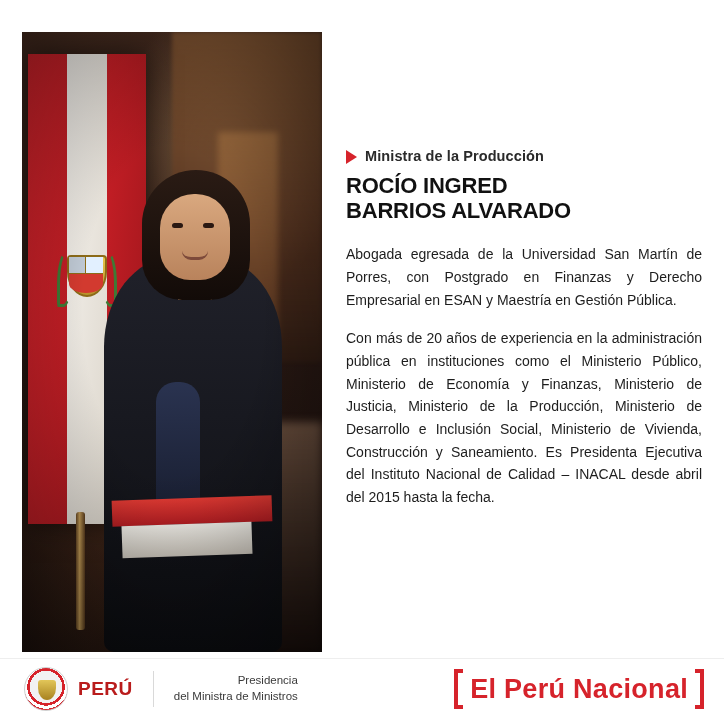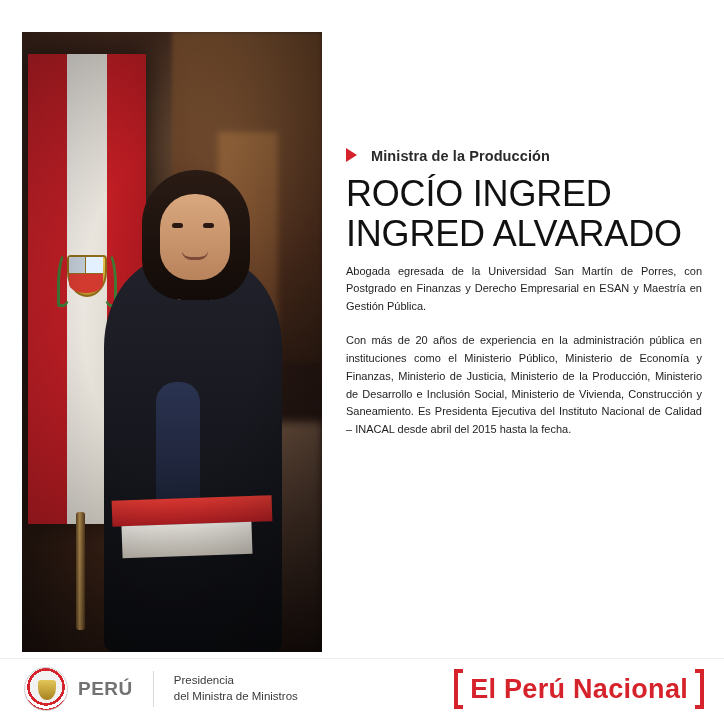--- a/index.html
+++ b/index.html
@@ -166,46 +166,46 @@
 
   
   .text-panel {
     position: absolute;
     left: 346px;
     top: 148px;
     width: 356px;
   }
   .eyebrow {
     display: flex;
-    align-items: flex-start;
-    gap: 14px;
+    align-items: flex-end;
+    gap: 8px;
     margin-bottom: 10px;
   }
   .tri {
     width: 0; height: 0;
     border-left: 11px solid #d6232b;
     border-top: 7px solid transparent;
     border-bottom: 7px solid transparent;
   }
   .eyebrow-text {
     font-size: 14.5px;
     font-weight: bold;
     color: #2a2a2a;
     letter-spacing: .1px;
   }
   .name {
-    font-size: 36px;
-    font-weight: normal;
+    font-size: 22px;
+    font-weight: bold;
     color: #111111;
     line-height: 1.12;
     letter-spacing: -0.2px;
-    margin-bottom: 8px;
+    margin-bottom: 20px;
   }
   .para {
-    font-size: 11px;
+    font-size: 14px;
     line-height: 1.62;
     color: #1d1d1d;
     text-align: justify;
     margin-bottom: 16px;
   }
 
   
   .footer {
     position: absolute;
     left: 0; bottom: 0;
@@ -226,27 +226,27 @@
     position: relative;
   }
   .seal::after {
     content: "";
     position: absolute; left: 13px; top: 12px;
     width: 18px; height: 20px;
     background: linear-gradient(180deg,#e2c659,#a8821f);
     border-radius: 3px 3px 50% 50% / 3px 3px 60% 60%;
   }
   .peru-word {
-    font-size: 19px; font-weight: bold; color: #737373; letter-spacing: .5px;
+    font-size: 19px; font-weight: bold; color: #b91c1c; letter-spacing: .5px;
   }
   .divider-v {
     width: 1px; height: 36px; background: #d9d9d9; margin: 0 10px;
   }
   .pcm {
-    font-size: 11.5px; color: #3a3a3a; line-height: 1.35;
+    font-size: 11.5px; color: #3a3a3a; line-height: 1.35; text-align: right;
   }
   .slogan {
     position: absolute;
     right: 20px; top: 10px;
     display: flex; align-items: center;
     font-size: 27px; font-weight: bold; color: #d6232b;
     letter-spacing: .3px;
   }
   .bracket {
     width: 9px; height: 40px;
@@ -306,21 +306,21 @@
   </div>
 
   <div class="text-panel">
     <div class="eyebrow">
       <span class="tri"></span>
       <span class="eyebrow-text">Ministra de la Producción</span>
     </div>
 
     <h1 class="name">
       <span>ROCÍO INGRED</span><br>
-      <span>INGRED ALVARADO</span>
+      <span>BARRIOS ALVARADO</span>
     </h1>
 
     <p class="para">Abogada egresada de la Universidad San Martín de Porres, con Postgrado en Finanzas y Derecho Empresarial en ESAN y Maestría en Gestión Pública.</p>
     <p class="para">Con más de 20 años de experiencia en la administración pública en instituciones como el Ministerio Público, Ministerio de Economía y Finanzas, Ministerio de Justicia, Ministerio de la Producción, Ministerio de Desarrollo e Inclusión Social, Ministerio de Vivienda, Construcción y Saneamiento. Es Presidenta Ejecutiva del Instituto Nacional de Calidad – INACAL desde abril del 2015 hasta la fecha.</p>
   </div>
 
   <div class="footer">
     <div class="brand-left">
       <div class="seal"></div>
       <div class="peru-word">PERÚ</div>

